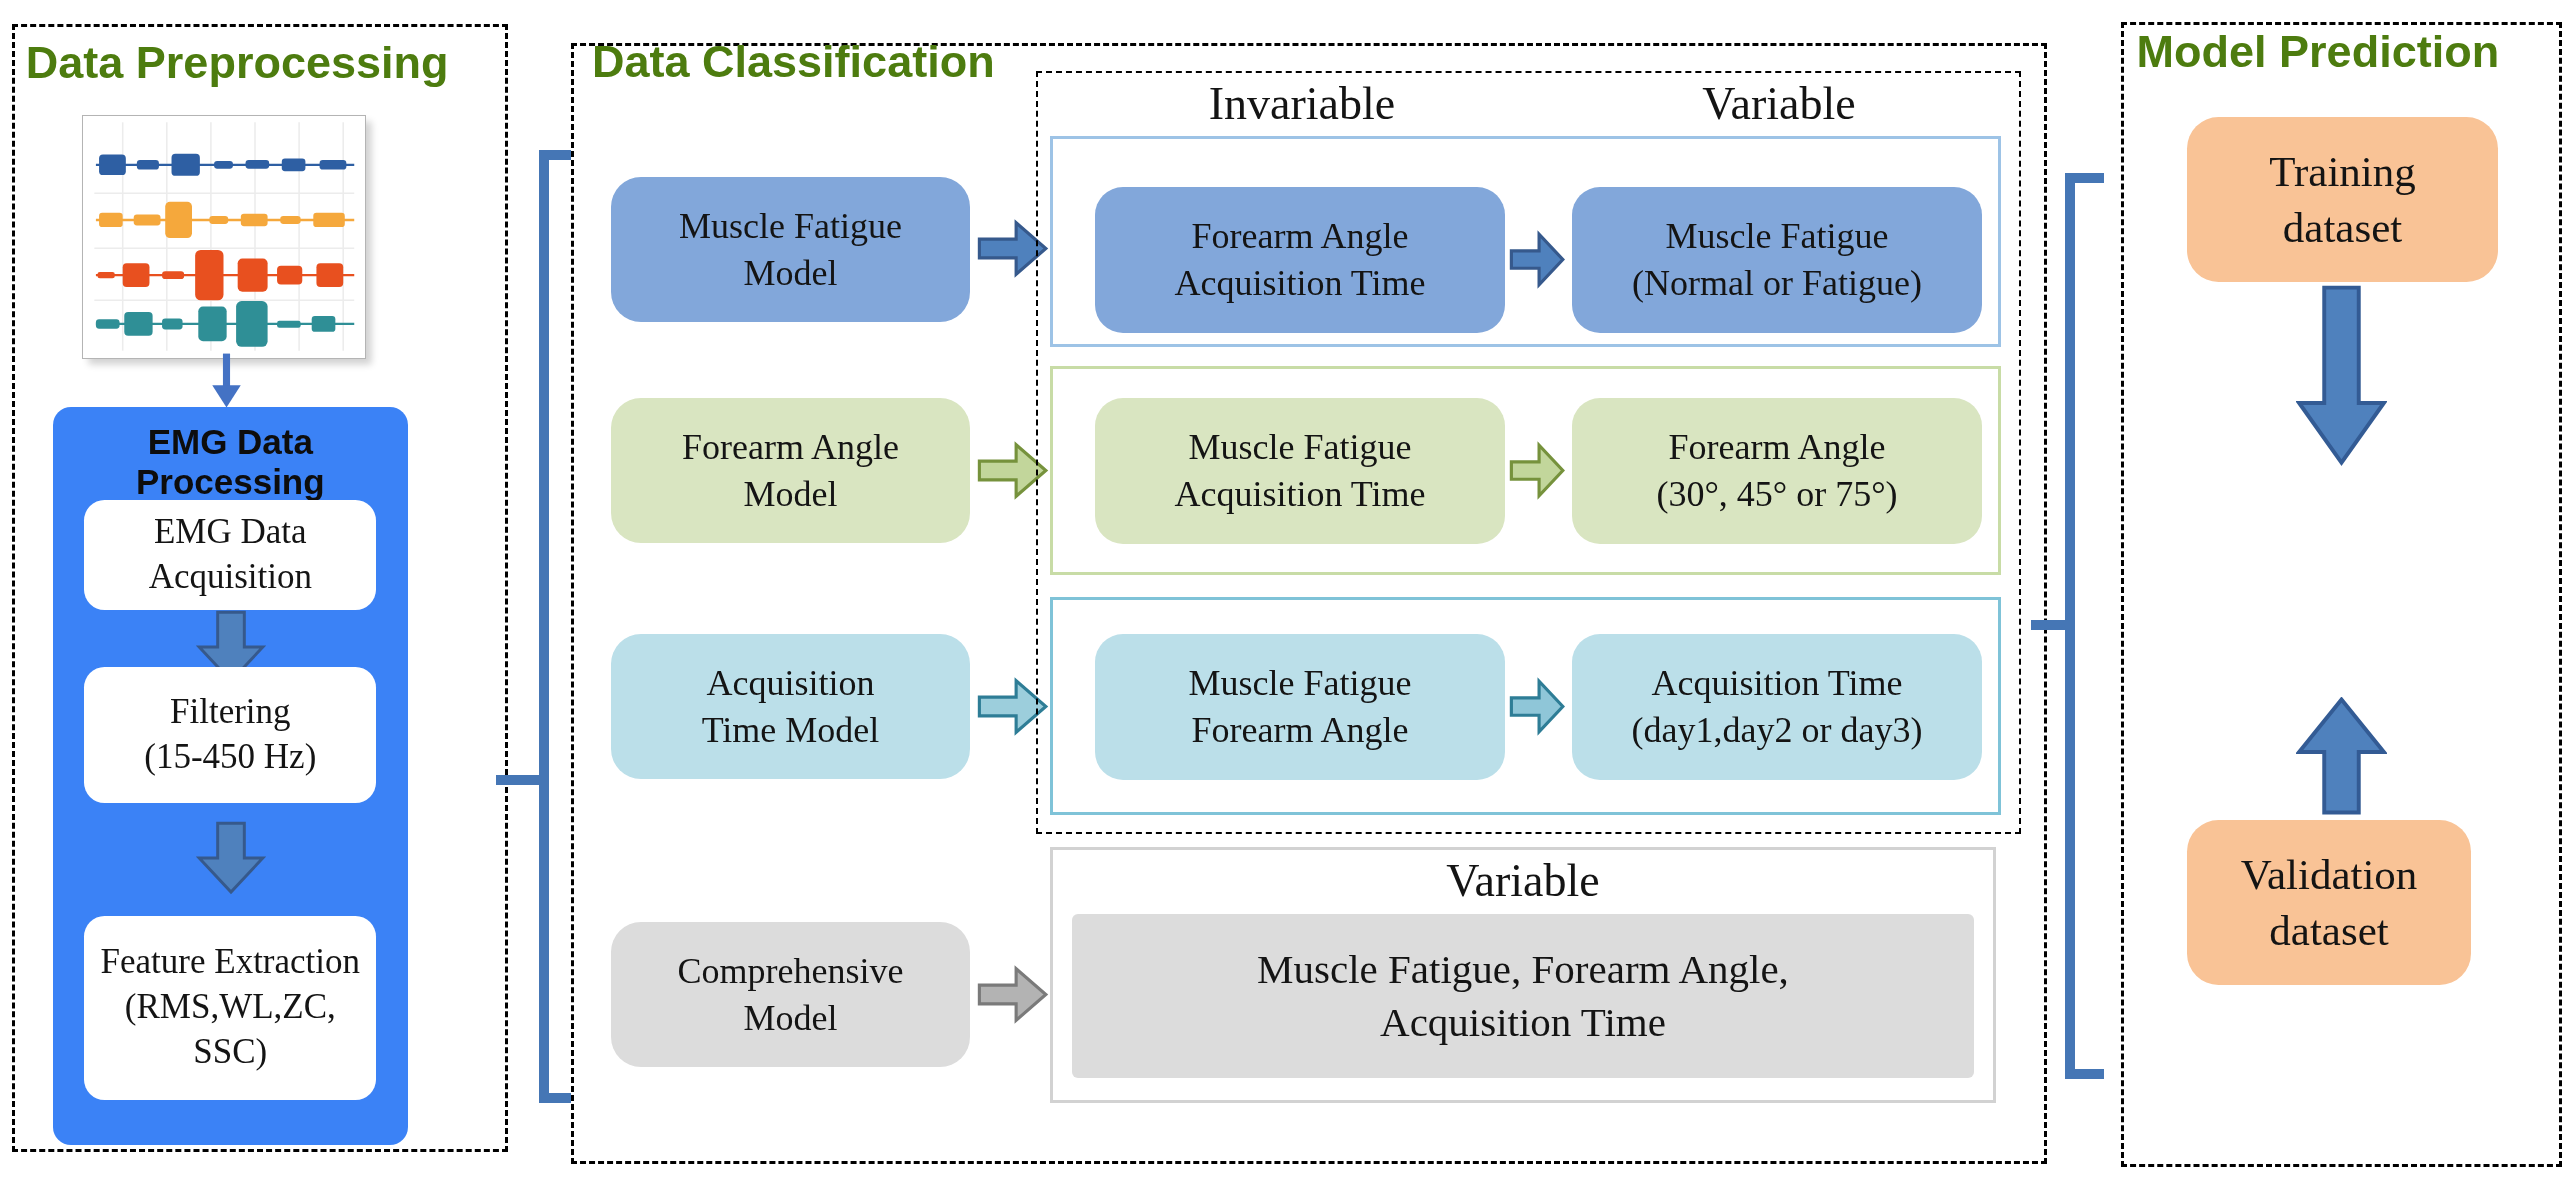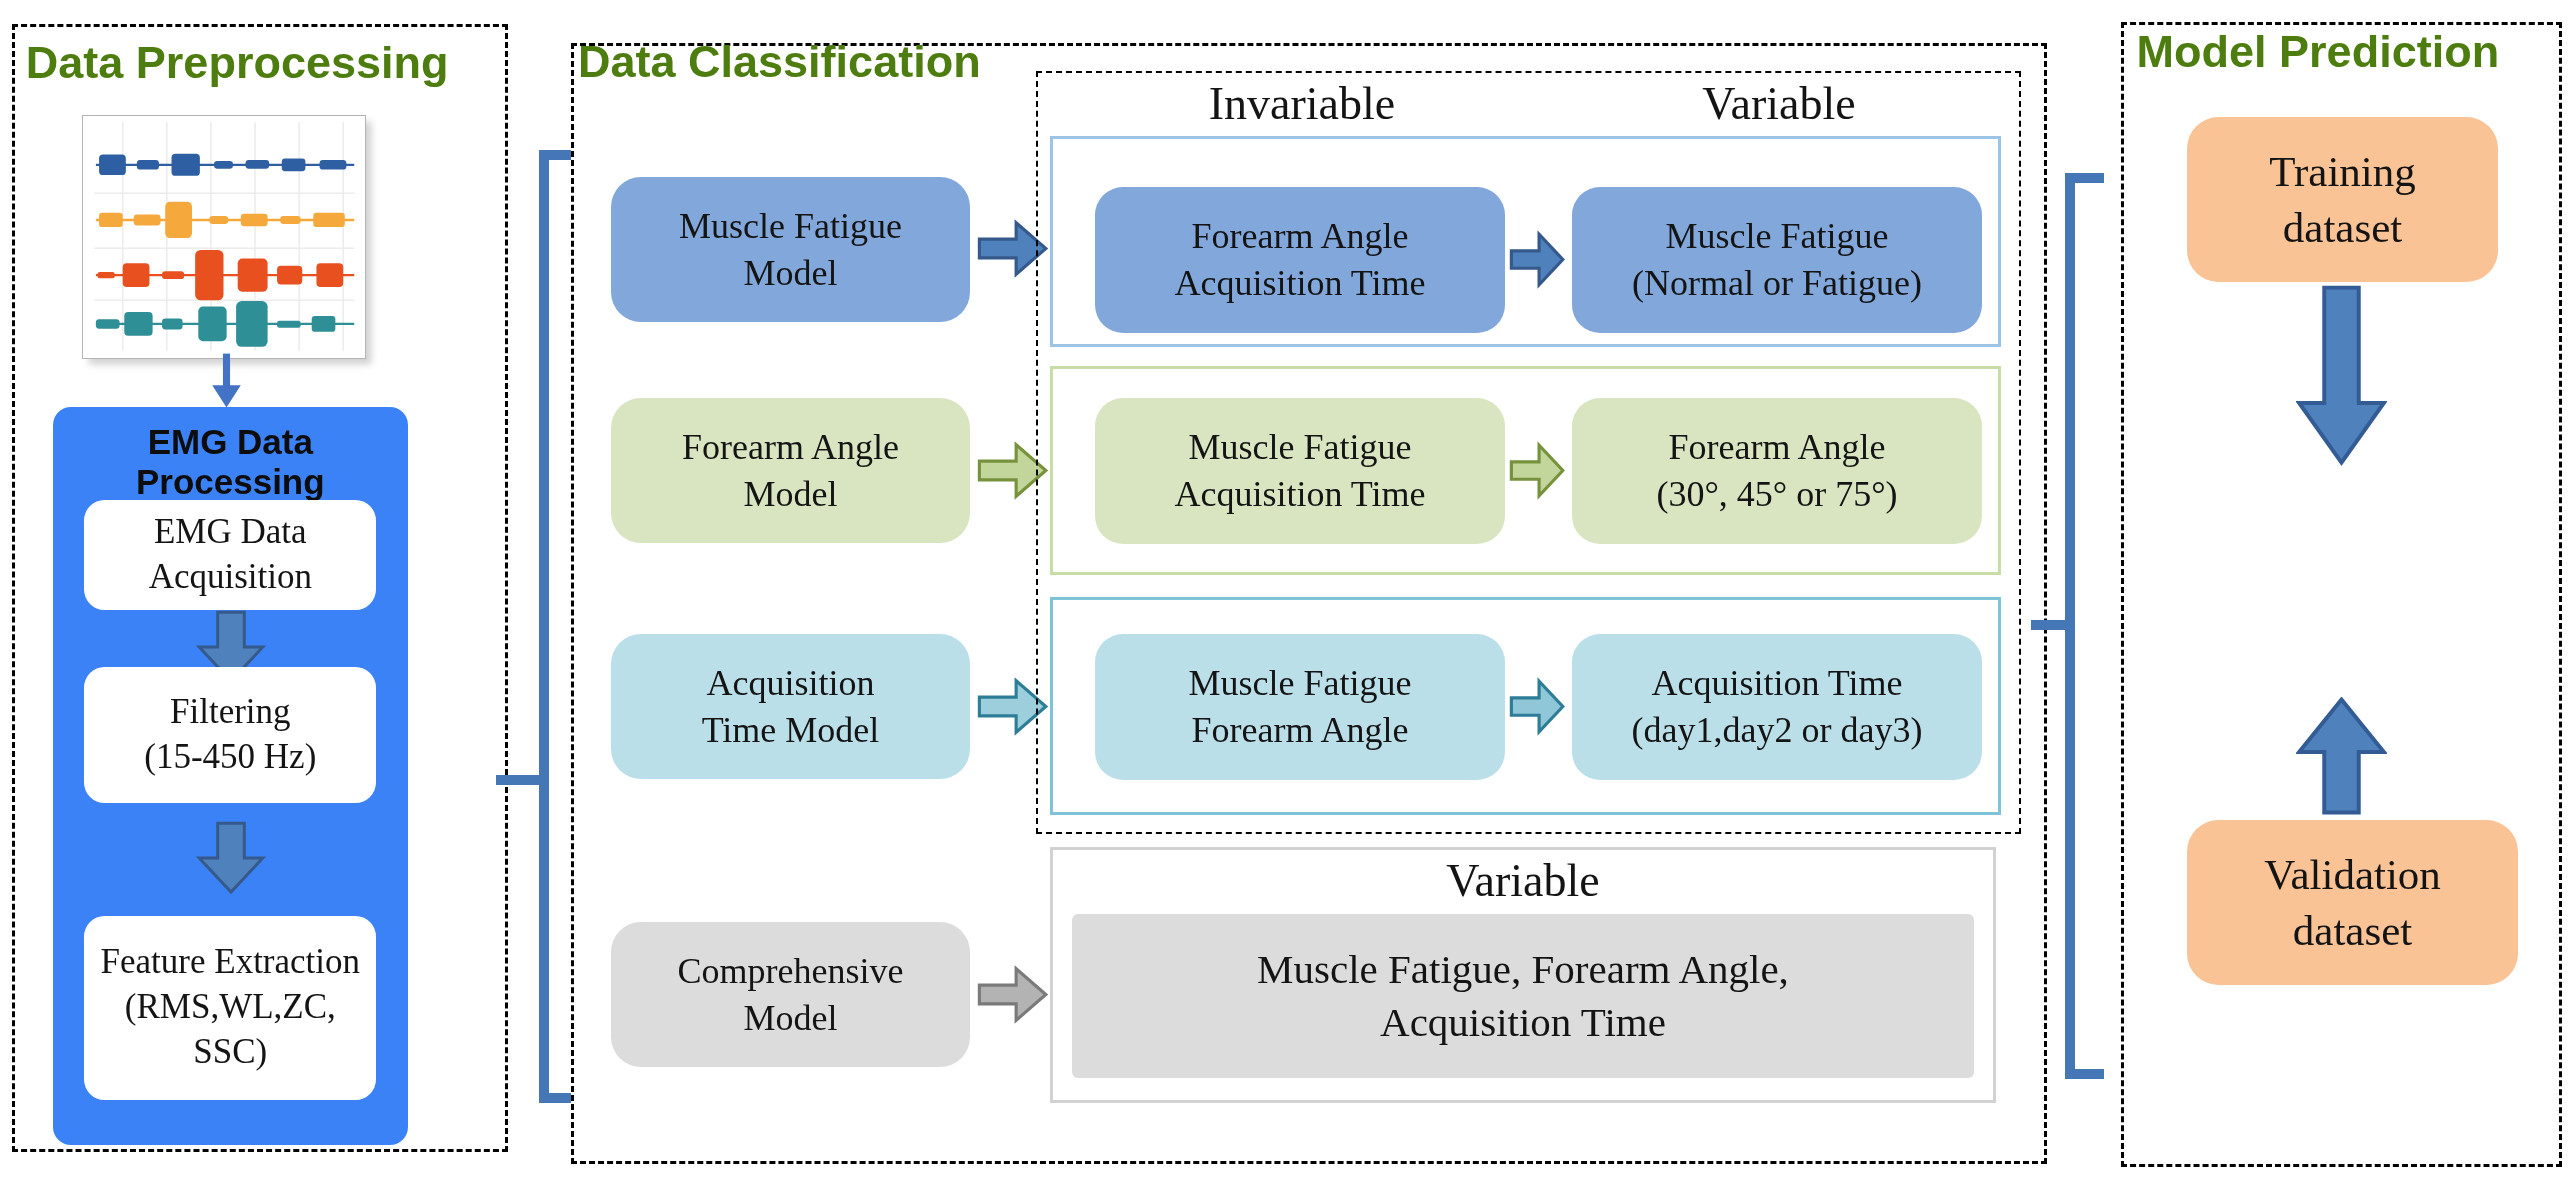--- a/index.html
+++ b/index.html
@@ -111,21 +111,21 @@
 SSC)</div>
     </div>
   </section>
 
   <div class="br" style="left:539px;top:150px;width:10.2px;height:953px"></div>
   <div class="br" style="left:539px;top:150px;width:46px;height:10.2px"></div>
   <div class="br" style="left:539px;top:1093px;width:46px;height:10.2px"></div>
   <div class="br" style="left:496px;top:775px;width:47px;height:10.2px"></div>
 
   <section class="panel" style="left:571px;top:43px;width:1476px;height:1121px">
-    <div class="ptitle" style="left:4px;top:-9.5px">Data Classification</div>
+    <div class="ptitle" style="left:18px;top:-9.5px">Data Classification</div>
   </section>
 
   <div class="box mbox" style="left:611px;top:177px;width:359px;height:145px;background:#82A7DA">Muscle Fatigue
 Model</div>
   <svg class="abs" style="left:977px;top:218px" width="72" height="61" viewBox="0 0 92 78">
     <polygon points="3,27 50,27 50,6 88,39 50,72 50,51 3,51" fill="#4F81BD" stroke="#36598C" stroke-width="4"></polygon>
   </svg>
 
   <div class="box mbox" style="left:611px;top:398px;width:359px;height:145px;background:#D9E5C1">Forearm Angle
 Model</div>
@@ -197,17 +197,17 @@
 
   <svg class="abs" style="left:2296px;top:285px" width="91" height="181" viewBox="0 0 116 230">
     <polygon points="36,3 80,3 80,150 112,150 58,226 4,150 36,150" fill="#4F81BD" stroke="#335B94" stroke-width="5"></polygon>
   </svg>
 
 
   <svg class="abs" style="left:2296px;top:697px" width="91" height="118" viewBox="0 0 116 150">
     <polygon points="36,147 80,147 80,70 112,70 58,3 4,70 36,70" fill="#4F81BD" stroke="#335B94" stroke-width="5"></polygon>
   </svg>
 
-  <div class="box" style="left:2187px;top:820px;width:331px;height:165px;background:#F9C396;border-radius:31.5px;font-size:43px">Validation
+  <div class="box" style="left:2187px;top:820px;width:284px;height:165px;background:#F9C396;border-radius:31.5px;font-size:43px">Validation
 dataset</div>
 
 </div>
 
 
 </body></html>

